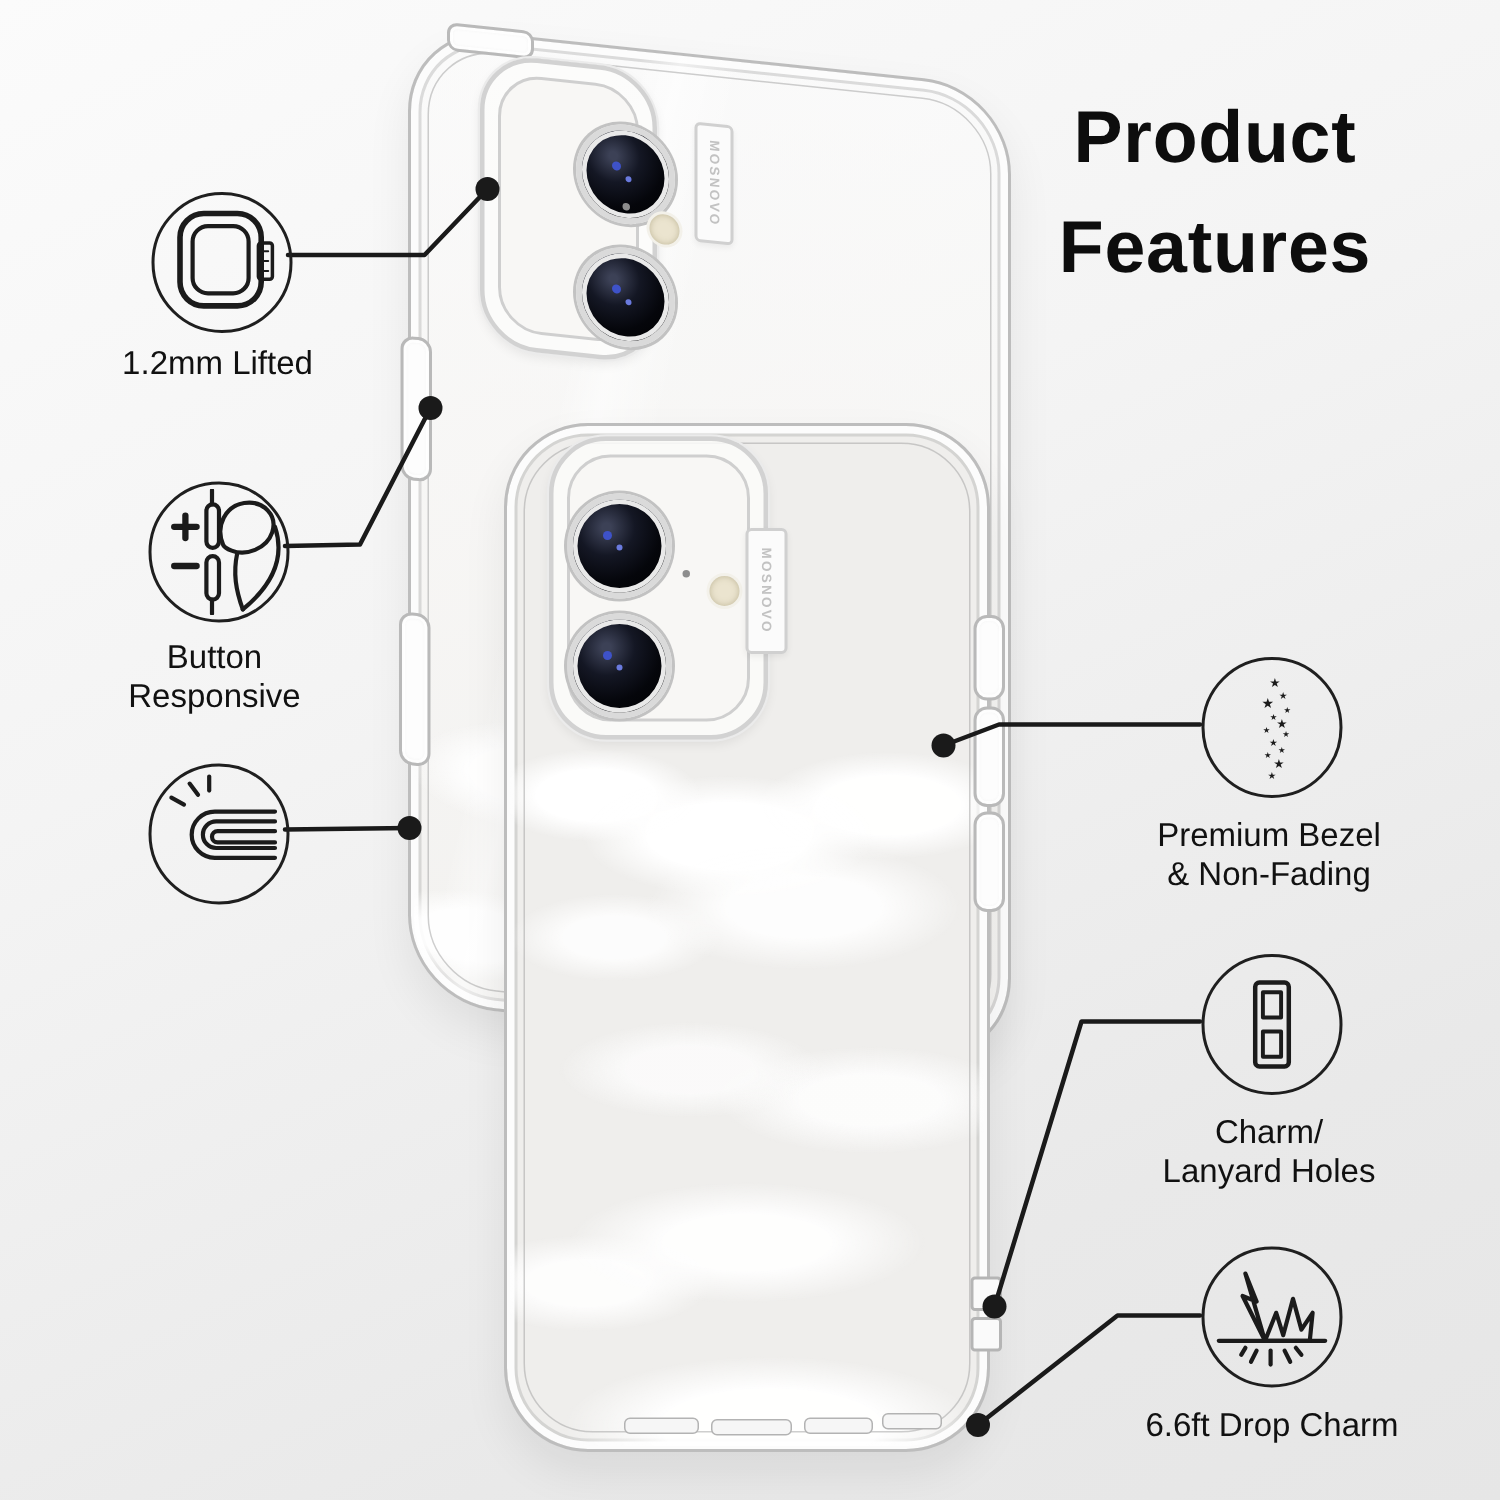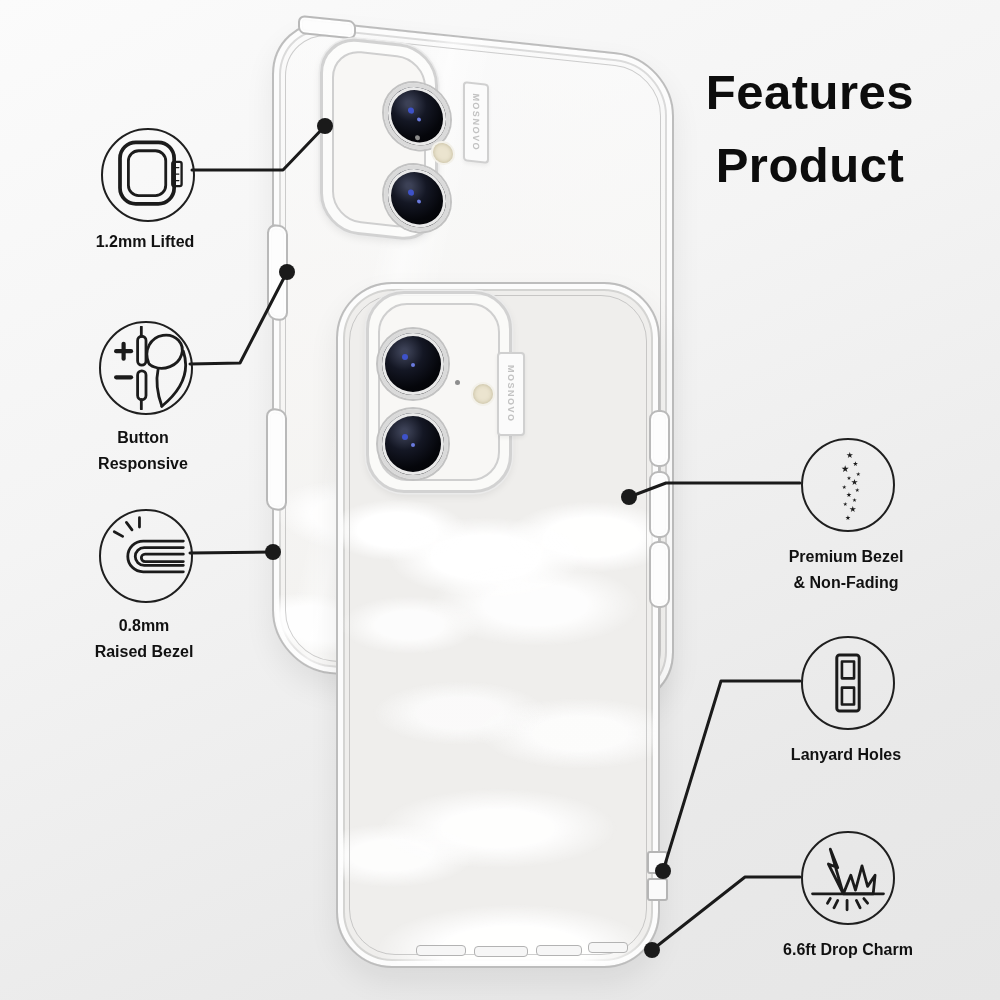--- a/index.html
+++ b/index.html
@@ -64,21 +64,21 @@
   .slot{position:absolute;height:9px;background:#f6f6f6;border:1.5px solid #b3b3b3;border-radius:4px;}
   .hole{position:absolute;width:17px;height:19px;background:#fafafa;border:2px solid #b5b5b5;border-radius:3px;}
 
   
   .overlay{position:absolute;left:0;top:0;z-index:20;pointer-events:none;}
 
   
   .callout-circle{position:absolute;width:90px;height:90px;border:2.5px solid #1f1f1f;border-radius:50%;
                   z-index:30;display:flex;align-items:center;justify-content:center;background:transparent;}
   .callout-label{position:absolute;z-index:30;text-align:center;color:#111;
-                 font-weight:bold;font-size:16px;line-height:26px;}
+                 font-weight:normal;font-size:22px;line-height:26px;}
   .ftitle{position:absolute;left:655px;top:56px;width:310px;z-index:30;text-align:center;
           color:#0d0d0d;font-weight:bold;font-size:49px;line-height:73px;letter-spacing:.5px;}
   .icon-stroke{stroke:#1b1b1b;fill:none;stroke-linecap:round;stroke-linejoin:round;}
 </style>
 </head>
 <body>
 
 <div class="stage">
 
   <div class="phone phone-back">
@@ -152,22 +152,22 @@
       <circle cx="325" cy="126" r="8"></circle>
       <circle cx="287" cy="272" r="8"></circle>
       <circle cx="273" cy="552" r="8"></circle>
       <circle cx="629" cy="497" r="8"></circle>
       <circle cx="663" cy="871" r="8"></circle>
       <circle cx="652" cy="950" r="8"></circle>
     </g>
   </svg>
 
   <div class="ftitle">
+    <div>Product</div>
     <div>Features</div>
-    <div>Product</div>
   </div>
 
   <div class="callout-circle" style="left:101px;top:128px;">
     <svg width="84" height="84" viewBox="0 0 90 90">
       <rect class="icon-stroke" x="15" y="10" width="58" height="66" rx="17" stroke-width="4"></rect>
       <rect class="icon-stroke" x="24" y="19" width="40" height="48" rx="11" stroke-width="3"></rect>
       <rect class="icon-stroke" x="71" y="31" width="10" height="26" rx="2" stroke-width="2.5"></rect>
       <g class="icon-stroke" stroke-width="1.4">
         <line x1="74" y1="37" x2="78" y2="37"></line>
           <line x1="74" y1="44" x2="78" y2="44"></line>
@@ -206,24 +206,20 @@
     <svg width="84" height="84" viewBox="0 0 90 90">
       <g class="icon-stroke" stroke-width="3">
         <path d="M85,29 L42,29 A16.5,16.5 0 0 0 42,62 L85,62"></path>
         <path d="M85,36 L43,36 A9.5,9.5 0 0 0 43,55 L85,55"></path>
         <path d="M85,43 L44,43 A4,4 0 0 0 44,51 L85,51"></path>
         <line x1="24" y1="9" x2="30" y2="17"></line>
         <line x1="11" y1="19" x2="20" y2="24"></line>
         <line x1="38" y1="4" x2="38" y2="14"></line>
       </g>
     </svg>
-  </div>
-  <div class="callout-label" style="left:38px;top:613px;width:212px;">
-    <div>0.8mm</div>
-    <div>Raised Bezel</div>
   </div>
 
   <div class="callout-circle" style="left:801px;top:438px;">
     <svg width="84" height="84" viewBox="0 0 90 90">
       <g fill="#1b1b1b" font-family="'DejaVu Sans',sans-serif" text-anchor="middle">
         <text x="47" y="16" font-size="9">★</text>
           <text x="53" y="25" font-size="7">★</text>
         <text x="42" y="31" font-size="10">★</text>
           <text x="56" y="35" font-size="6">★</text>
         <text x="46" y="40" font-size="6">★</text>
@@ -246,20 +242,21 @@
   <div class="callout-circle" style="left:801px;top:636px;">
     <svg width="84" height="84" viewBox="0 0 90 90">
       <g class="icon-stroke" stroke-width="3.2">
         <rect x="33" y="15" width="24" height="60" rx="3"></rect>
         <rect x="38.5" y="22" width="13" height="18" stroke-width="2.8"></rect>
         <rect x="38.5" y="50" width="13" height="18" stroke-width="2.8"></rect>
       </g>
     </svg>
   </div>
   <div class="callout-label" style="left:735px;top:742px;width:222px;">
+    <div>Charm/</div>
     <div>Lanyard Holes</div>
   </div>
 
   <div class="callout-circle" style="left:801px;top:831px;">
     <svg width="84" height="84" viewBox="0 0 90 90">
       <g class="icon-stroke" stroke-width="3">
         <line x1="7" y1="62" x2="83" y2="62"></line>
         <path d="M26,14 L34,34 L24,30 L40,62 L48,42 L53,58 L60,32 L66,54 L74,42 L72,62 L40,62 Z"></path>
         <line x1="34" y1="69" x2="30" y2="77"></line>
         <line x1="44" y1="69" x2="44" y2="79"></line>

